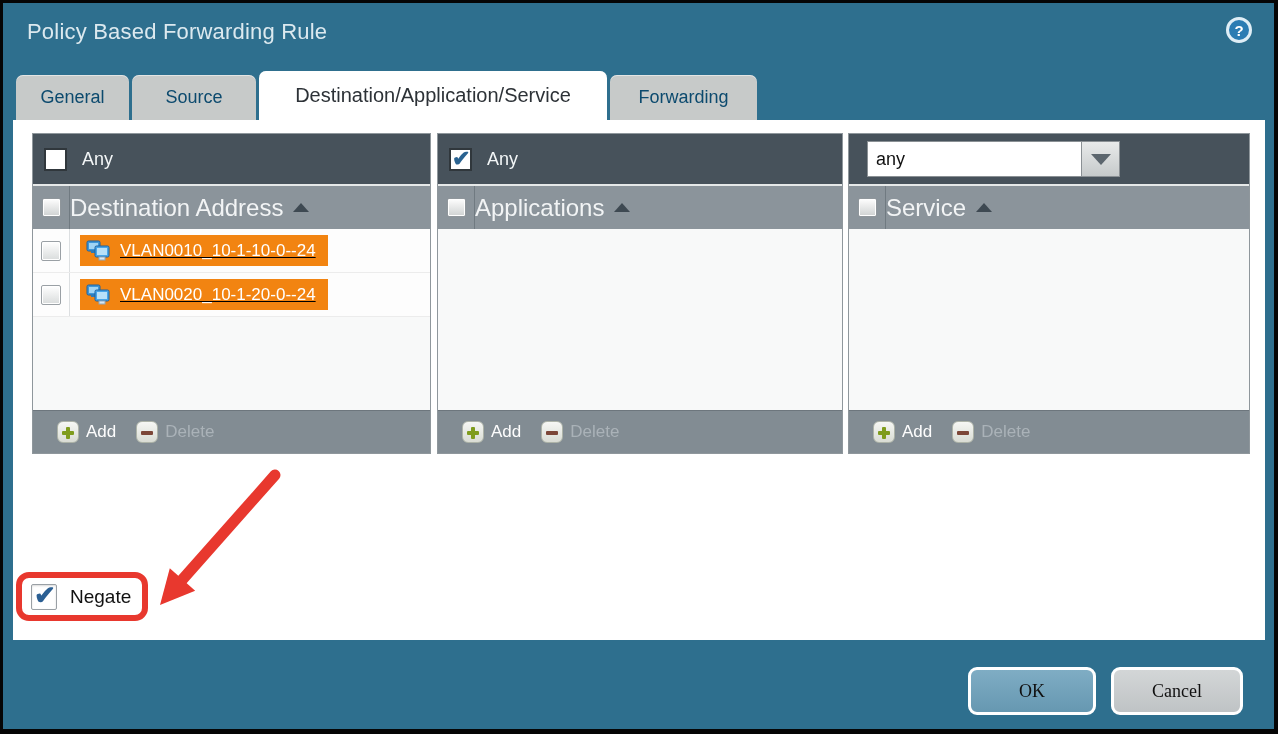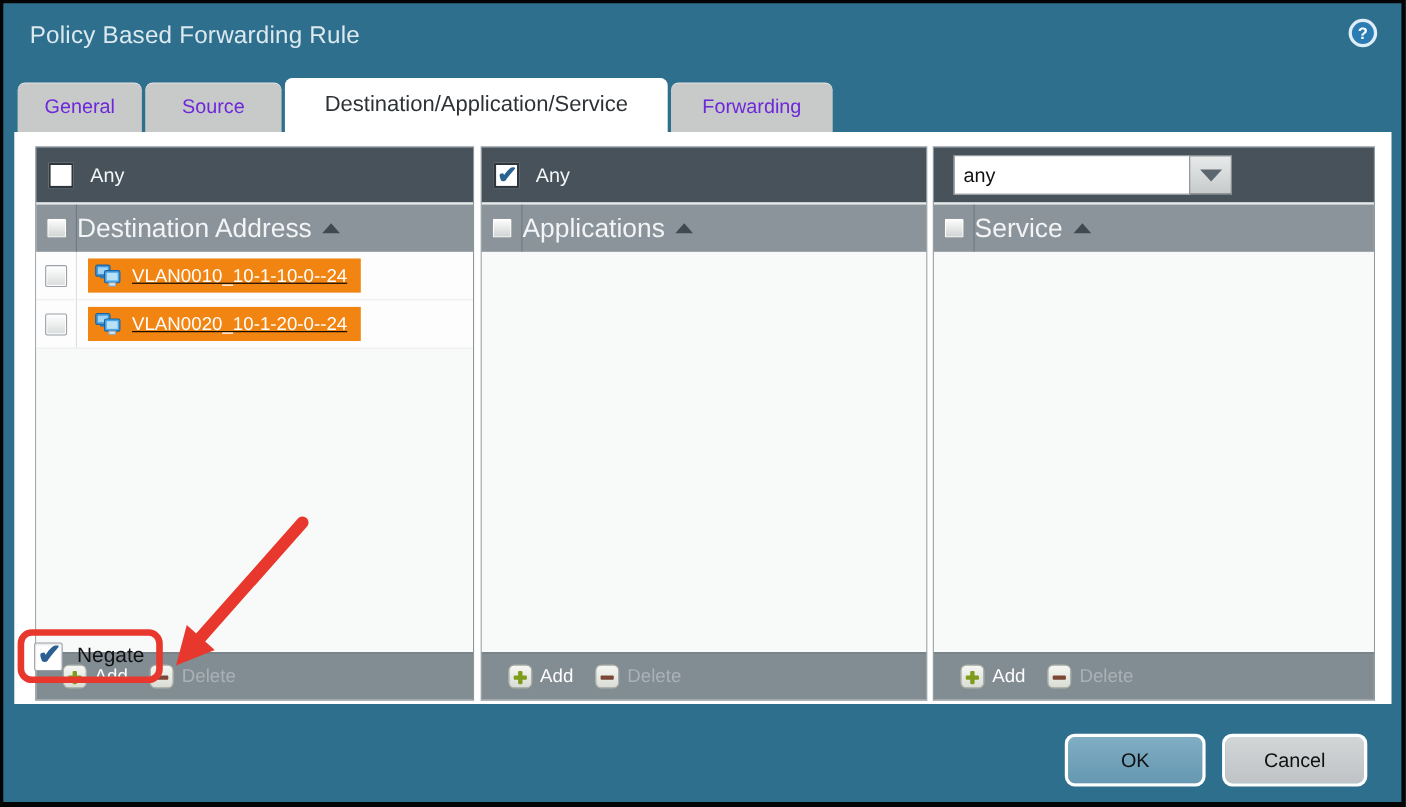--- a/index.html
+++ b/index.html
@@ -8,30 +8,30 @@
     position:relative; width:1278px; height:734px;
     background:#2e6f8e; border:3px solid #050505; border-bottom-width:5px; border-right-width:4px;
     overflow:hidden;
   }
   .title { position:absolute; left:24px; top:16px; font-size:22px; color:#dce9ef; letter-spacing:.2px;text-align:right; }
   .help { position:absolute; right:22px; top:14px; width:26px; height:26px; border-radius:50%;
     background:#2b7cb3; border:3px solid #dfeef6; color:#fff; font-weight:bold; font-size:15px;
     display:flex; align-items:center; justify-content:center; cursor:pointer; }
   
   .tabs { position:absolute; left:13px; top:68px; height:49px; display:flex; align-items:flex-end; }
-  .tab { height:45px; background:#c7cac9; color:#6d28d9; font-size:18px;
+  .tab { height:45px; background:#c7cac9; color:#0c4a6e; font-size:18px;
     display:flex; align-items:center; justify-content:center;
     border-radius:7px 7px 0 0; margin-right:3px; cursor:pointer;
     box-shadow:inset 0 1px 0 rgba(255,255,255,.5); }
   .tab.active { height:49px; background:#ffffff; color:#2d3237; font-size:20px;text-align:center; }
   .t-general{width:113px}.t-source{width:124px}.t-das{width:348px}.t-fwd{width:147px}
   
   .panel { position:absolute; left:10px; top:117px; width:1252px; height:520px; background:#ffffff; }
   .cols { position:absolute; left:19px; top:13px; display:flex; }
-  .col { width:399px; height:504px; display:flex; flex-direction:column;
+  .col { width:399px; height:321px; display:flex; flex-direction:column;
     border:1px solid #8f979c; background:#f8f9f9; margin-right:6px; }
   .col.c2 { width:406px; margin-right:5px; }
   .col.c3 { width:402px; margin-right:0; }
   .anybar { height:50px; background:#47525b; display:flex; align-items:center; padding-left:11px; flex:0 0 auto; }
   .anybar .lbl { color:#f3f6f7; font-size:18px; margin-left:15px; }
   .cb { width:23px; height:23px; background:#ffffff; border:2px solid #30373c; position:relative; flex:0 0 auto; cursor:pointer; }
   .cb.checked::after { content:"✔"; position:absolute; left:1px; top:-4px; font-size:22px; color:#2a6391; font-weight:bold; }
   
   .hdr { height:45px; background:#8b949b; border-top:2px solid #e6e9e9; display:flex; align-items:center; flex:0 0 auto; }
   .gutter { width:37px; height:100%; display:flex; align-items:center; justify-content:center;
@@ -74,21 +74,21 @@
   .cb-negate { width:26px; height:26px; background:#fff; border:1px solid #9aa0a5; border-radius:2px;
     position:relative; box-shadow:inset 0 1px 2px rgba(0,0,0,.15); cursor:pointer; }
   .cb-negate.checked::after { content:"✔"; position:absolute; left:2px; top:-5px; font-size:26px; color:#2b5f93; font-weight:bold; }
   .negate-label { font-size:19px; color:#111; margin-left:13px; }
   .red-rect { position:absolute; left:13px; top:569px; width:132px; height:49px;
     border:6px solid #e8382e; border-radius:13px; pointer-events:none; }
   .arrow-svg { position:absolute; left:140px; top:455px; pointer-events:none; }
   
   .btn { position:absolute; height:48px; border:3px solid #fff; border-radius:9px;
     font-size:18px; color:#101010; display:flex; align-items:center; justify-content:center;
-    cursor:pointer; font-family:Liberation Sans, sans-serif; }
+    cursor:pointer; font-family:Liberation Serif, serif; }
   .btn-ok { left:965px; top:664px; width:128px; background:linear-gradient(#7fadc4,#6698b1); }
   .btn-cancel { left:1108px; top:664px; width:132px; background:linear-gradient(#d3d6d7,#bfc3c5); }
 </style>
 </head>
 <body>
 
 <div class="dialog">
   <div class="title">Policy Based Forwarding Rule</div>
   <div class="help">?</div>
 

